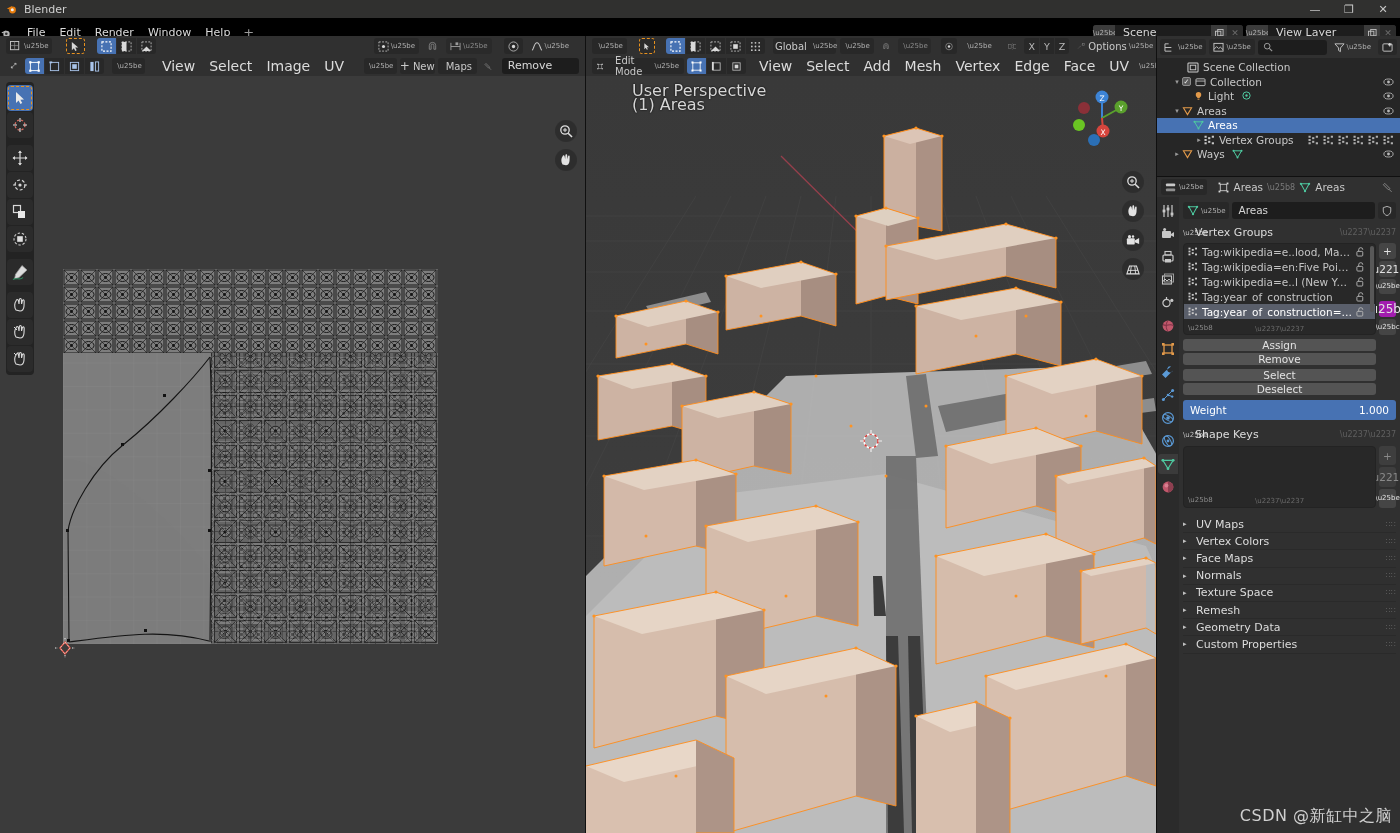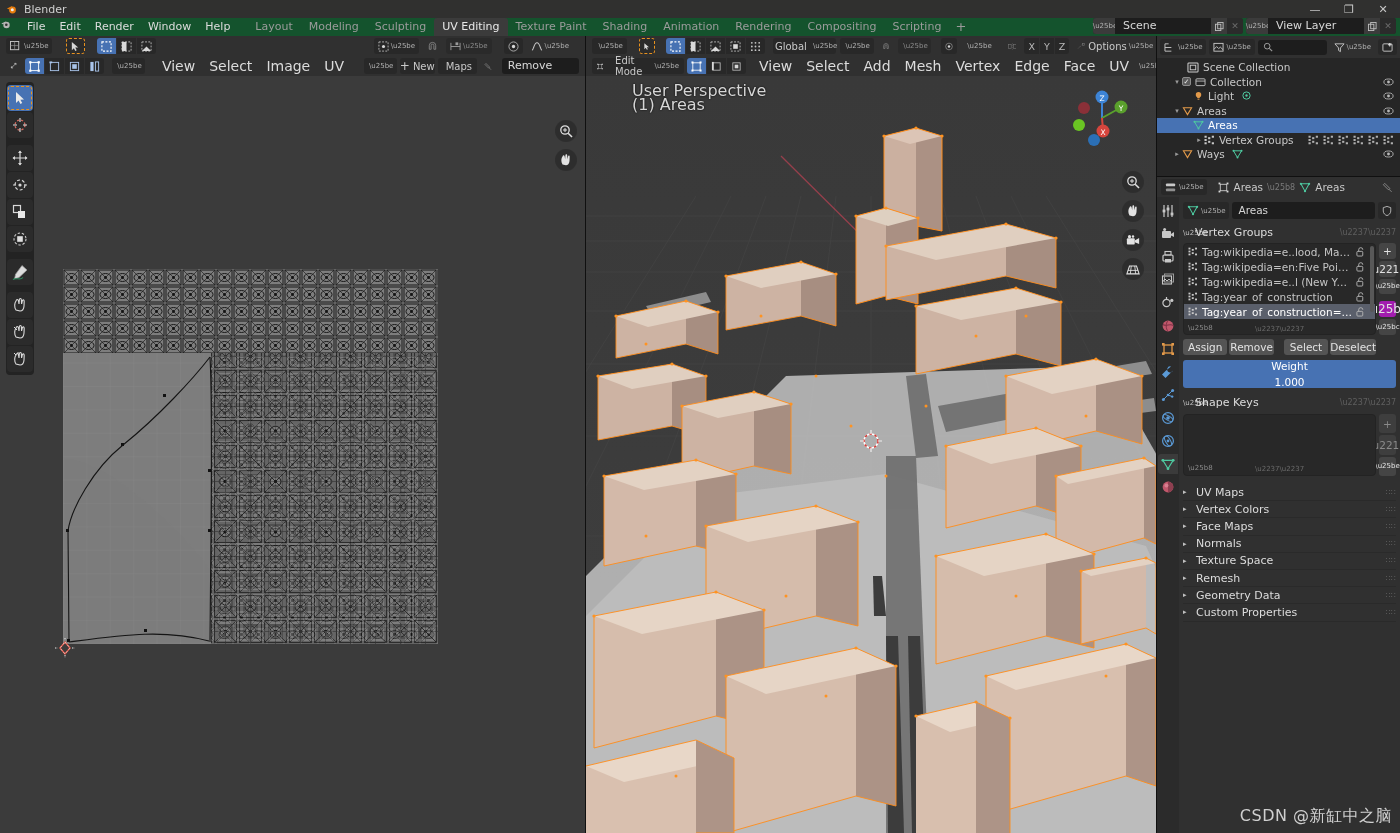--- a/index.html
+++ b/index.html
@@ -19,21 +19,21 @@
     background: #30302f; display: flex; align-items: center;
   }
   .titlebar .blogo { margin-left: 6px; width: 12px; height: 12px; display:flex; align-items:center; justify-content:center;}
   .titlebar .ttl { margin-left: 6px; font-size: 11px; color: #cfcfcf; }
   .winbtns { margin-left: auto; display: flex; height: 18px; }
   .winbtn { width: 34px; height: 18px; display: flex; align-items: center; justify-content: center; color: #c6c6c6; font-size: 11px;}
 
   
   .topbar {
     position: absolute; left: 0; top: 18px; width: 1400px; height: 30px;
-    background: #14532d; display: flex; align-items: flex-start;
+    background: #000000; display: flex; align-items: center;
   }
   .topbar .icn { width: 20px; text-align: center; }
   .menu-item { padding: 0 7px; height: 18px; line-height: 18px; color: #dcdcdc; font-size: 11px; border-radius: 2px;}
   .ws-tabs { display: flex; align-items: center; margin-left: 10px; height: 18px;}
   .ws-tab { padding: 0 8px; height: 18px; line-height: 18px; color: #9b9b9b; font-size: 11px; border-radius: 3px 3px 0 0;}
   .ws-tab.active { background: #3b3b3b; color: #e8e8e8; }
   .ws-plus { padding: 0 6px; color: #9b9b9b; font-size: 13px; line-height: 18px;}
   .topbar-right { margin-left: auto; display: flex; align-items: center; gap: 3px; padding-right: 4px;}
   .idblock { display: flex; align-items: center; background: #282828; border-radius: 3px; height: 16px; }
   .idblock .idicon { width: 22px; display: flex; align-items: center; justify-content: center; background:#3b3b3b; height:16px; border-radius:3px 0 0 3px; font-size:9px; color:#c0c0c0;}
@@ -96,21 +96,21 @@
   .pname .nmfield { flex:1; background:#1d1d1d; height:17px; line-height:17px; border-radius:3px; padding:0 6px; font-size:10.5px;}
   .panel-title { display:flex; align-items:center; gap:4px; font-size:11px; color:#dcdcdc; height:17px; }
   .tri { font-size:7px; color:#c0c0c0; width:8px; display:inline-block;}
   .dots { margin-left:auto; color:#5f5f5f; font-size:8px; letter-spacing:0px;}
   .vglist { background:#282828; border:1px solid #232323; border-radius:4px; height:92px; position:relative; overflow:hidden;}
   .vgrow { height:15px; display:flex; align-items:center; font-size:10.5px; color:#c5c5c5; padding:0 4px; gap:4px;}
   .vgrow.sel { background:#5a5f6b; color:#fff; }
   .vgname { white-space:nowrap; overflow:hidden; text-overflow:ellipsis; flex:1;}
   .rowbtns { display:flex; gap:2px; margin-top:4px;}
   .rbtn { flex:1; height:16px; background:#545454; border-radius:3px; display:flex; align-items:center; justify-content:center; font-size:10.5px; color:#e2e2e2;}
-  .weight { margin-top:5px; height:28px; border-radius:3px; background:#4772b3; display:flex; align-items:center; justify-content:space-between; padding:0 7px; font-size:10.5px; color:#fff;flex-direction:column;}
+  .weight { margin-top:5px; height:20px; border-radius:3px; background:#4772b3; display:flex; align-items:center; justify-content:space-between; padding:0 7px; font-size:10.5px; color:#fff;}
   .skbox { background:#282828; border:1px solid #232323; border-radius:4px; height:62px; position:relative;}
   .collapsed { display:flex; align-items:center; gap:5px; height:17px; font-size:11px; color:#dcdcdc; border-bottom:1px solid #2a2a2a;}
 
   
   .wm { position:absolute; right:8px; bottom:6px; color:#cfcfcf; font-size:16px; letter-spacing:0.5px; }
 
   .vsplit { position:absolute; width:1px; background:#101010; }
   .hsplitline { position:absolute; height:1px; background:#101010; }
   svg { display:block; }
 </style>
@@ -142,32 +142,20 @@
           <circle cx="6.3" cy="6.8" r="1.3" fill="#303030"></circle>
           <path d="M1.4 5.4 L5.6 3.4 L6.5 4.5 L2.6 6.2 Z" fill="#b5b5b5"></path>
         </svg>
     </span>
     <div id="menu-items" style="display:flex;">
         <div class="menu-item">File</div>
         <div class="menu-item">Edit</div>
         <div class="menu-item">Render</div>
         <div class="menu-item">Window</div>
         <div class="menu-item">Help</div>
-      </div>
-    <div class="ws-tabs" id="ws-tabs">
-        <div class="ws-tab">Layout</div>
-        <div class="ws-tab">Modeling</div>
-        <div class="ws-tab">Sculpting</div>
-        <div class="ws-tab active">UV Editing</div>
-        <div class="ws-tab">Texture Paint</div>
-        <div class="ws-tab">Shading</div>
-        <div class="ws-tab">Animation</div>
-        <div class="ws-tab">Rendering</div>
-        <div class="ws-tab">Compositing</div>
-        <div class="ws-tab">Scripting</div>
       </div>
     <span class="ws-plus">+</span>
 
     <div class="topbar-right">
       <div class="idblock">
         <span class="idicon">
           <svg width="11" height="11" viewBox="0 0 12 12">
               <circle cx="5" cy="6" r="3" fill="none" stroke="#c8c8c8" stroke-width="1"></circle>
               <path d="M5 2.5 L5 1" stroke="#c8c8c8" stroke-width="1"></path>
               <circle cx="9" cy="4" r="1.2" fill="#c8c8c8"></circle>
@@ -1581,21 +1569,21 @@
         <div style="display:flex; flex-direction:column; gap:2px; width:17px;">
           <div class="rbtn" style="height:15px; background:#454545;">+</div>
           <div class="rbtn" style="height:15px; background:#454545;">\u2212</div>
           <div class="rbtn" style="height:15px; background:#454545; font-size:7px;">\u25be</div>
           <div style="height:3px"></div>
           <div class="rbtn" style="height:13px; background:#a21caf; font-size:12px;">\u25b2</div>
           <div class="rbtn" style="height:13px; background:#454545; font-size:7px;">\u25bc</div>
         </div>
       </div>
 
-      <div class="rowbtns" style="padding-right:20px;">
+      <div class="rowbtns" style="padding-right:20px;flex-direction:column;">
         <div class="rbtn">Assign</div>
         <div class="rbtn">Remove</div>
         <div style="width:6px"></div>
         <div class="rbtn">Select</div>
         <div class="rbtn">Deselect</div>
       </div>
 
       <div class="weight">
         <span>Weight</span>
         <span>1.000</span>

